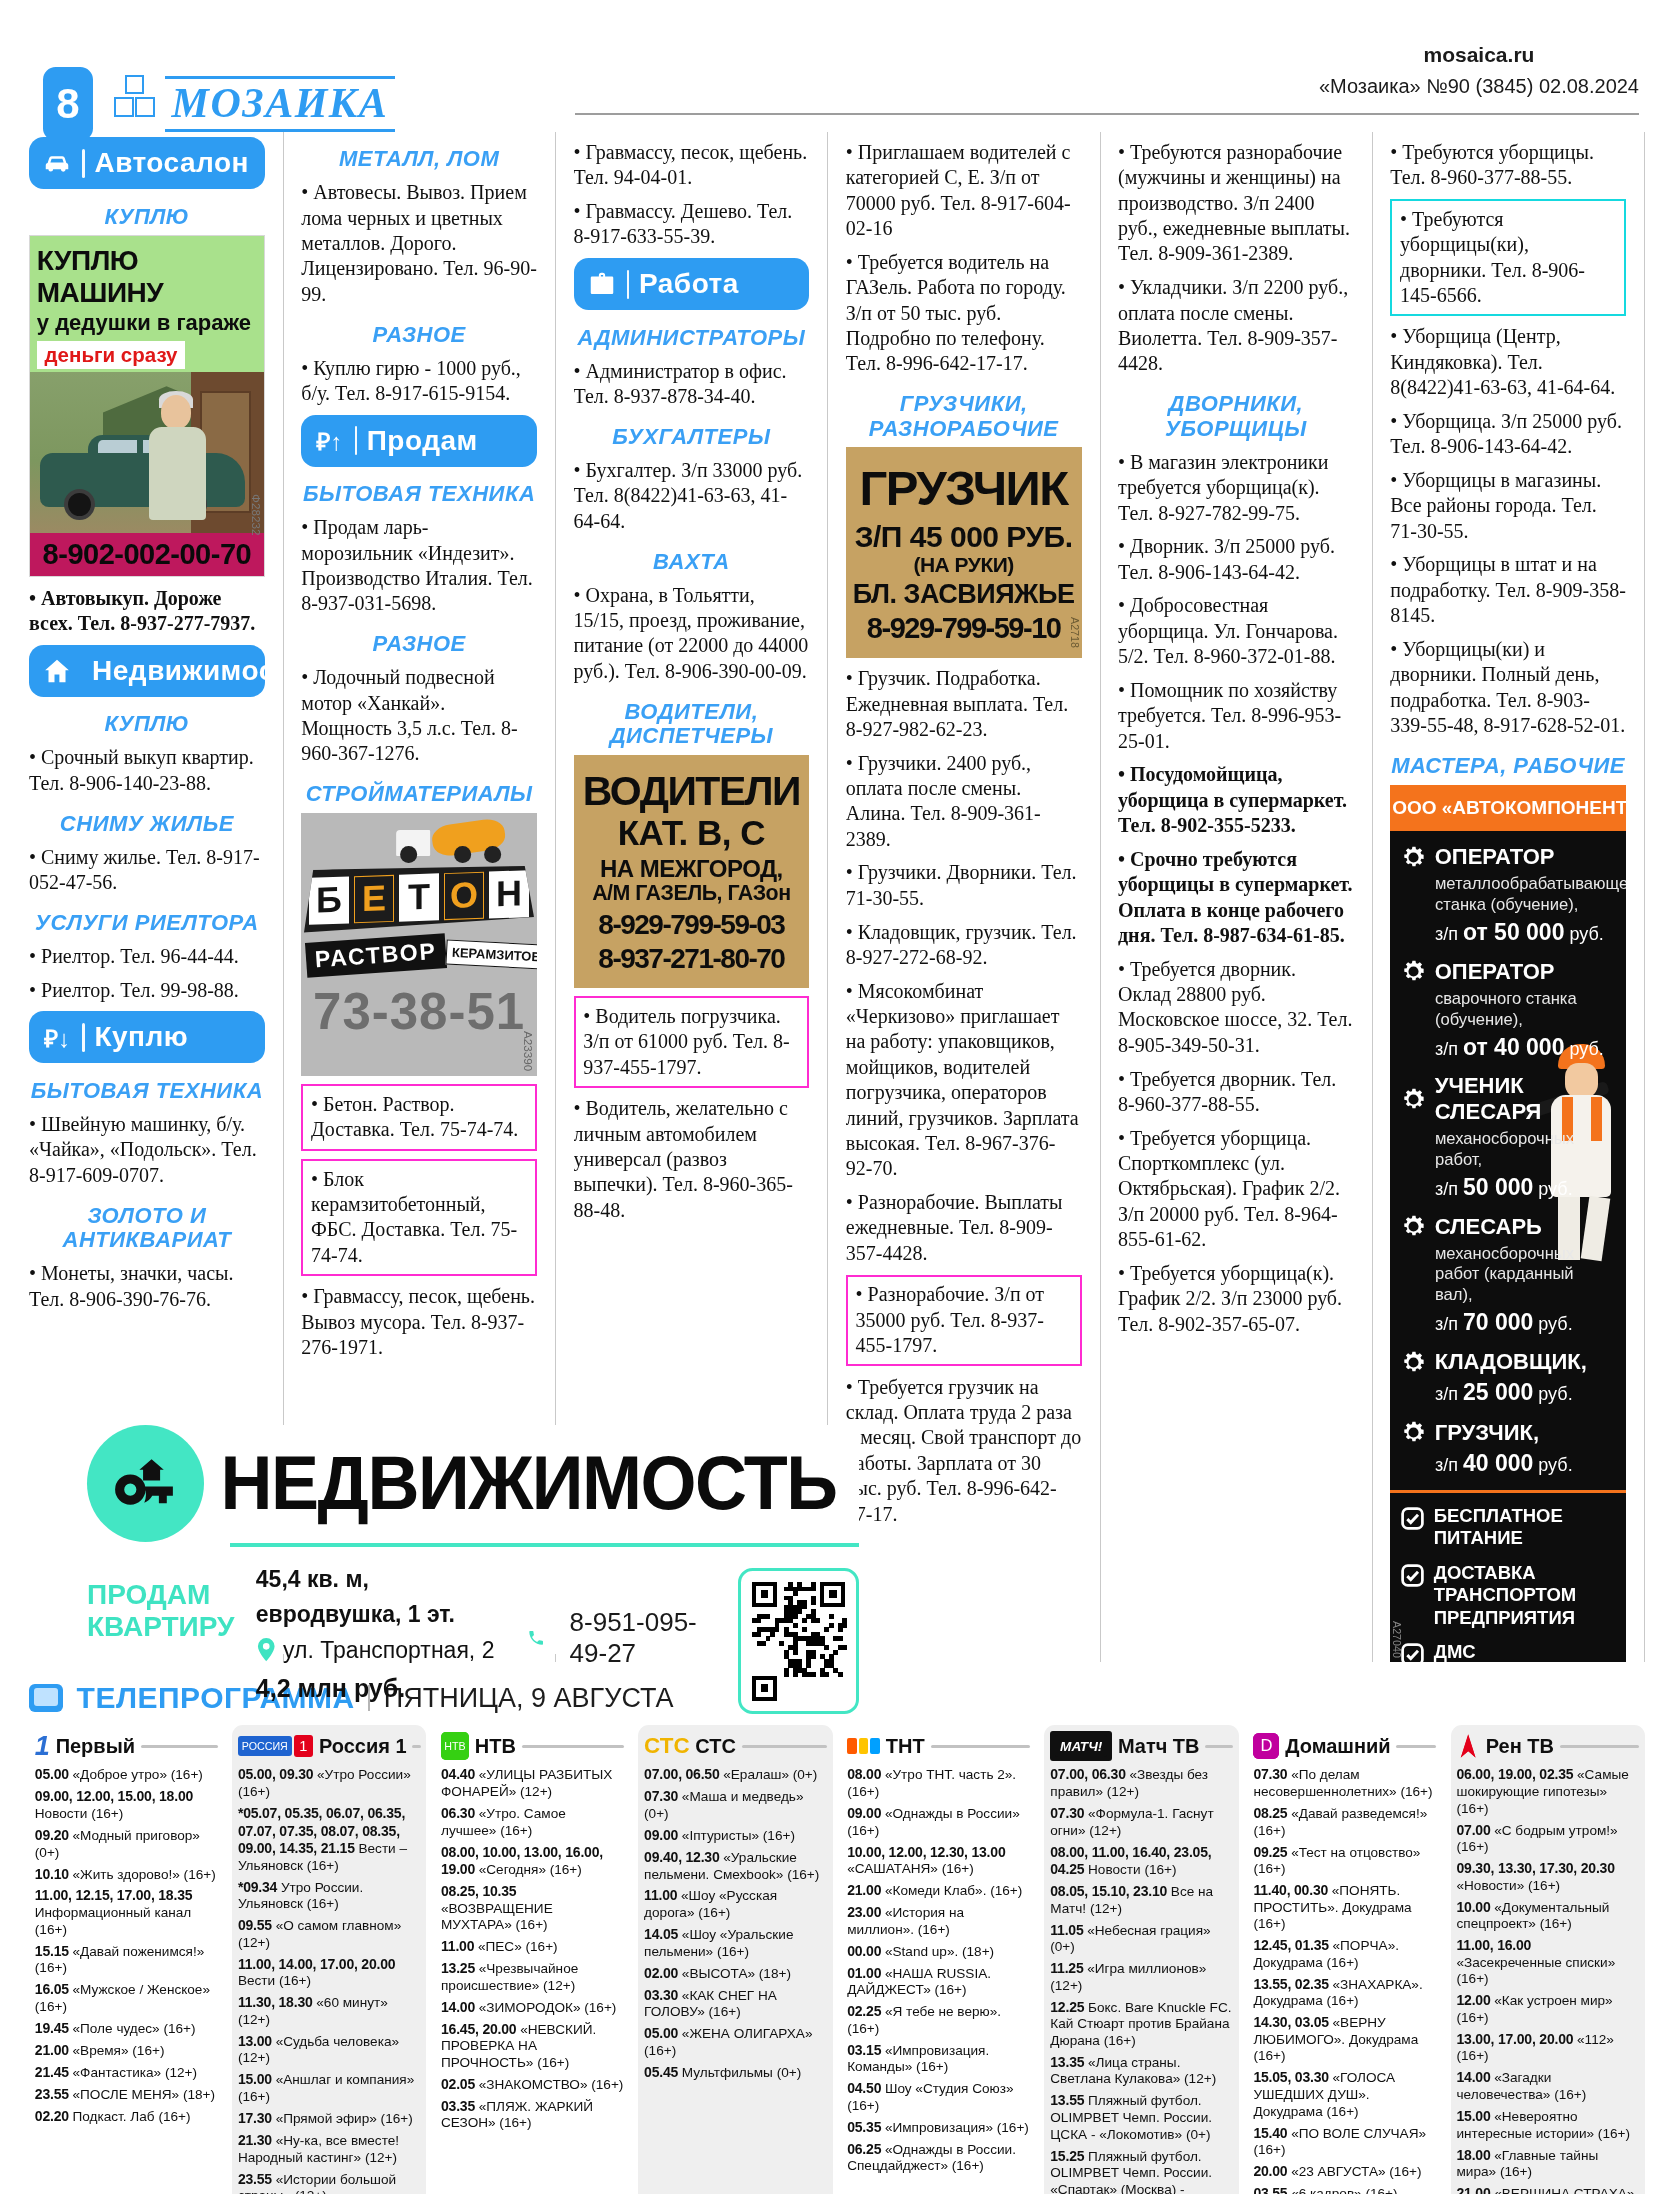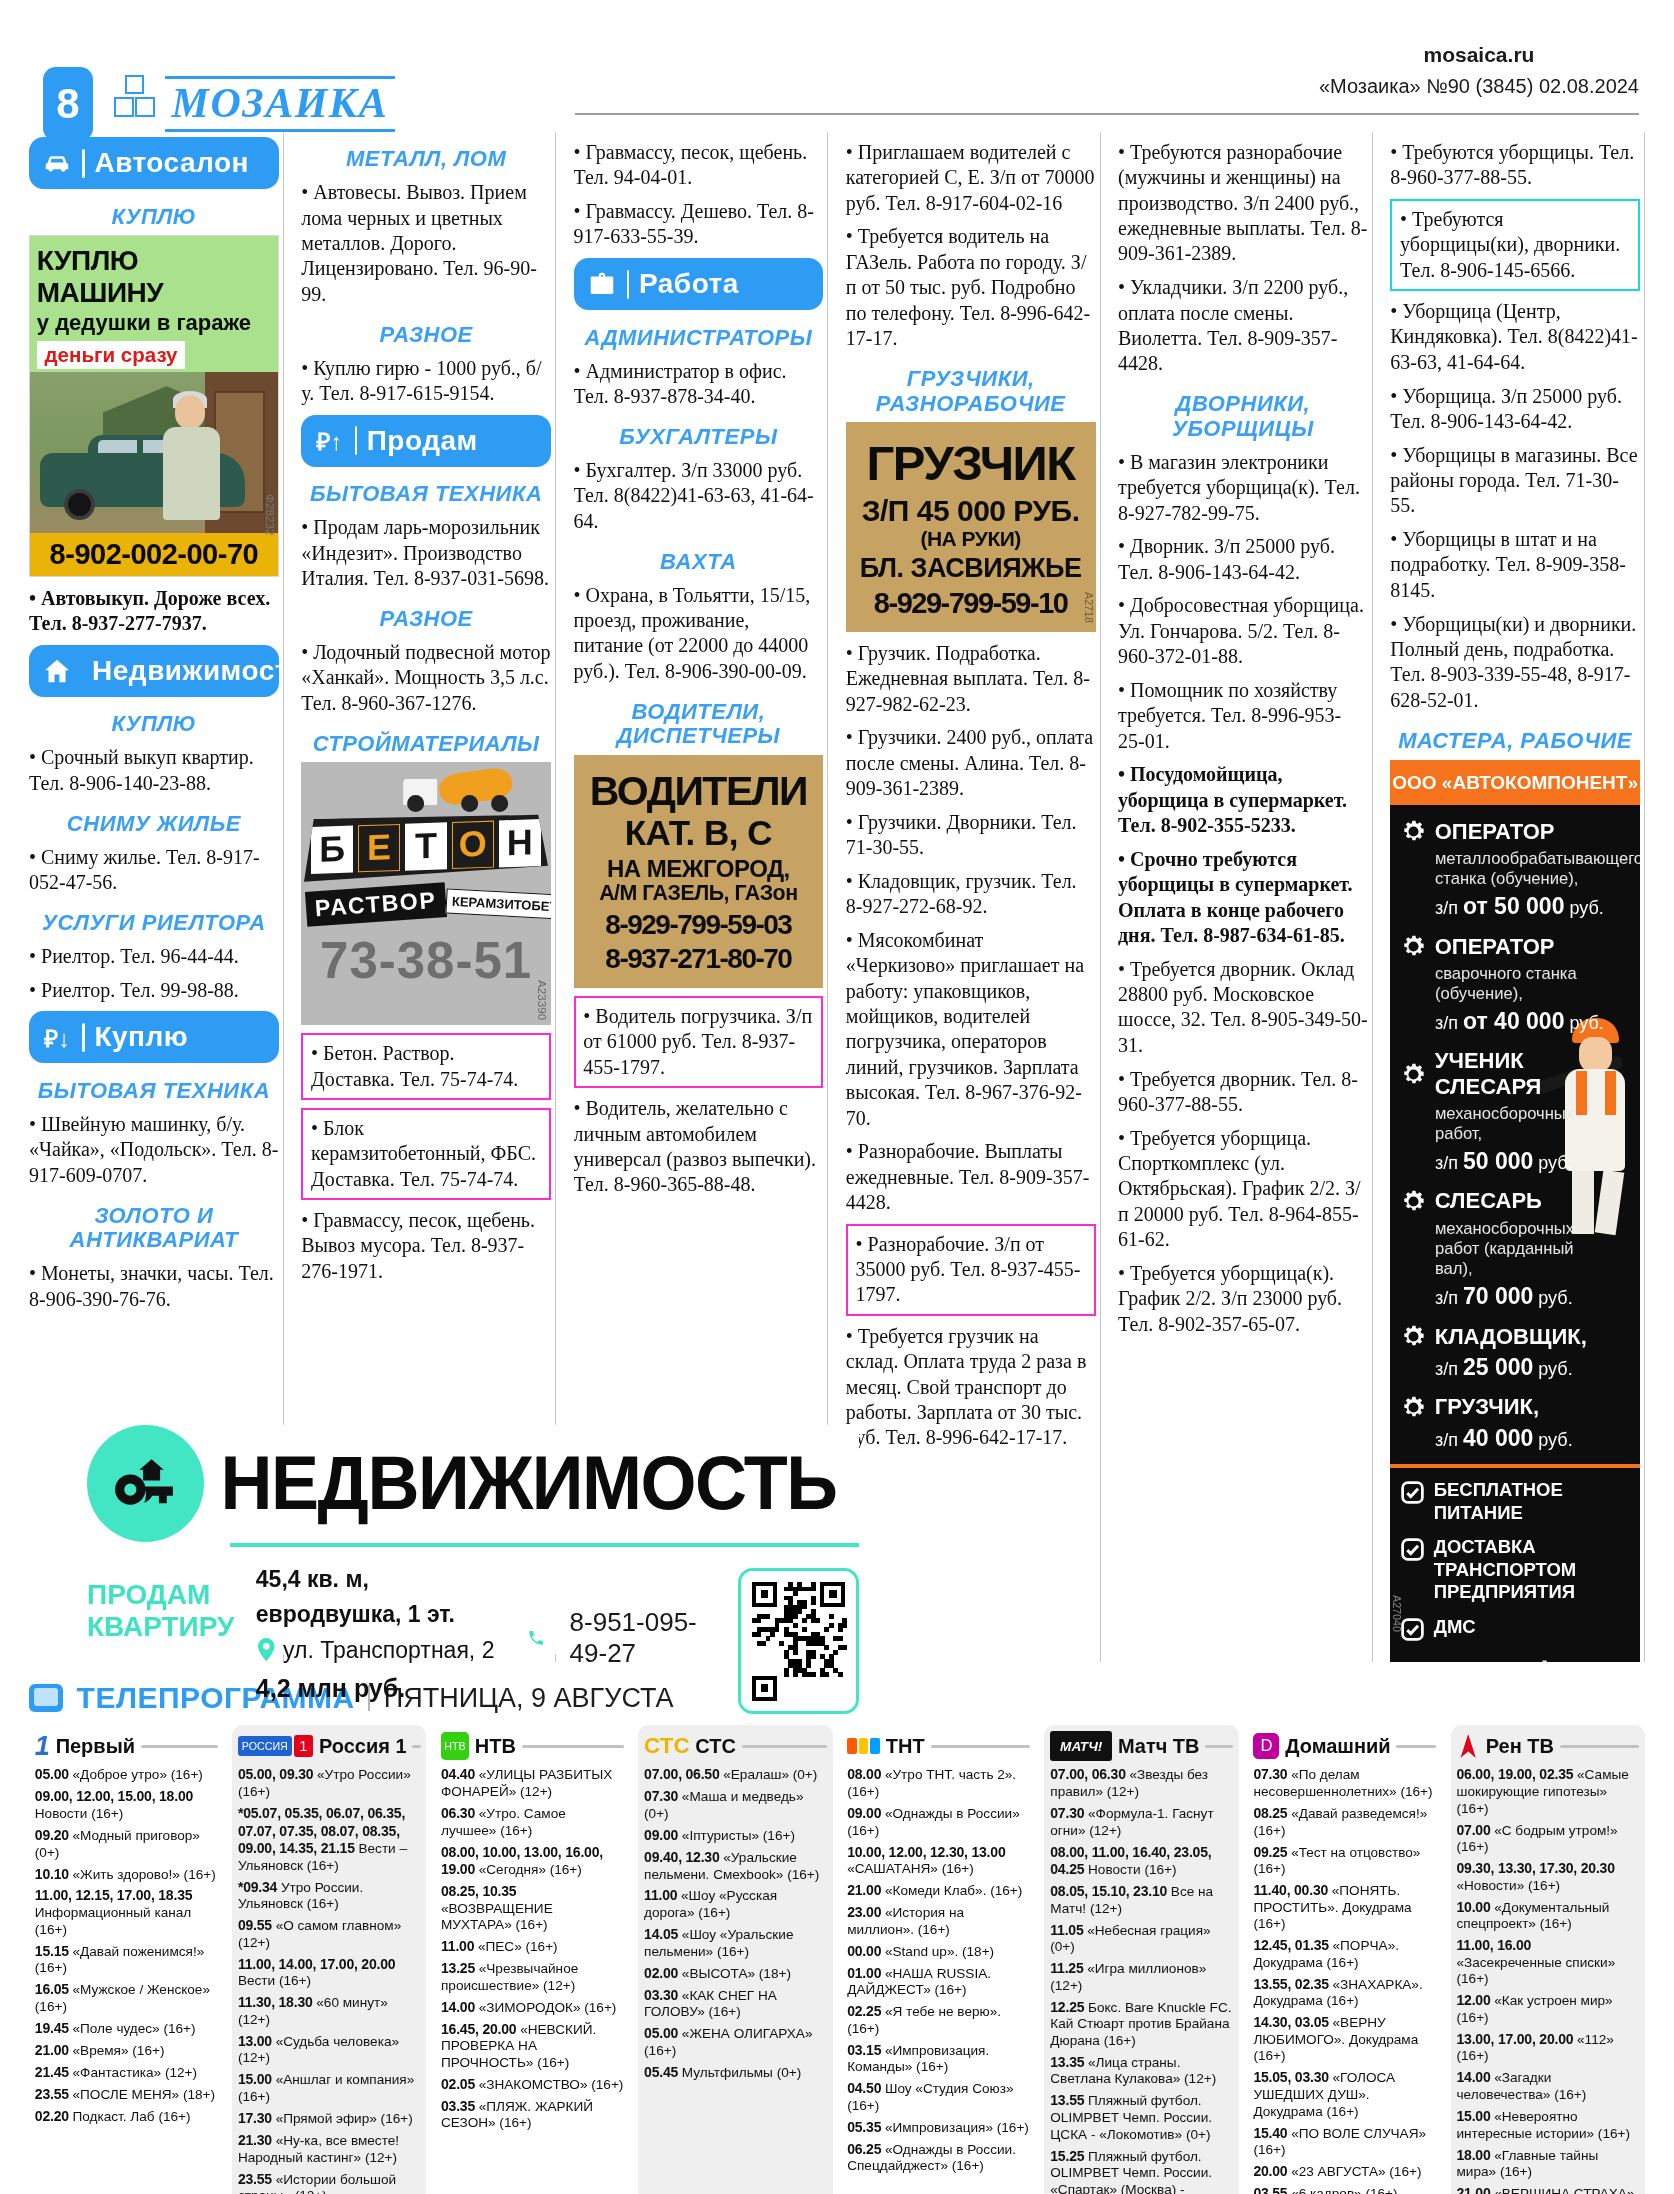--- a/index.html
+++ b/index.html
@@ -16,21 +16,21 @@
   .cube.c1{ left:11.7px; top:1.9px; } .cube.c2{ left:1px; top:24px; } .cube.c3{ left:22.4px; top:24px; }
   .logo-text { color:#2e9cf2; font-family:"Liberation Serif",serif; font-style:italic; font-weight:bold; font-size:42px; letter-spacing:1.5px; border-top:3.9px solid #2e9cf2; border-bottom:3.9px solid #2e9cf2; padding:0 6.8px 2.9px; }
   .hdr-right { position:absolute; right:35px; top:43px; text-align:center; }
   .site { font-weight:bold; font-size:21px; color:#1b1b1b; }
   .issue { font-size:20px; color:#1b1b1b; margin-top:7.8px; }
   .hdr-rule { position:absolute; left:575px; right:35px; top:113px; height:1.9px; background:#9d9d9d; }
 
   
   #classifieds { position:relative; margin:14.6px 29px 0; height:1530px; display:grid; grid-template-columns:repeat(6,1fr); column-gap:17.5px; }
   .col { overflow:hidden; }
-  .col:not(:last-child){ border-right:1px solid #c9c9c9; padding-right:4px; }
+  .col:not(:last-child){ border-right:1px solid #c9c9c9; padding-right:18px; }
   .pill { display:flex; align-items:center; gap:9.7px; background:#2e9cf2; border-radius:14.6px; height:52px; padding:0 12.7px; margin:5.8px 0 12.7px; }
   .pill .ic { min-width:31px; height:32px; display:flex; align-items:center; justify-content:center; color:#fff; font-size:24px; font-weight:bold; }
   .pill .ic svg { width:30px; height:30px; }
   .pill .sep { width:2.4px; height:29px; background:#fff; border-radius:1.5px; opacity:.95; }
   .pill .lbl { color:#fff; font-weight:bold; font-size:28px; letter-spacing:0.5px; white-space:nowrap; }
   .subhead { color:#3aa0f5; font-style:italic; font-weight:bold; font-size:22px; text-align:center; margin:15.6px 0 5.8px; line-height:1.12; letter-spacing:0.5px; }
   .ad { font-family:"Liberation Serif",serif; font-size:20px; line-height:1.27; color:#101010; margin:8.3px 0; }
   .ad.bold { font-weight:bold; }
   .ad.box-magenta { border:2.9px solid #ff2bd1; padding:5.8px 7.8px; }
   .ad.box-cyan { border:2.9px solid #15d9df; padding:5.8px 7.8px; }
@@ -48,21 +48,21 @@
   .ph-car { position:absolute; left:9.7px; bottom:26px; width:205px; height:54px; background:#2e5a4e; border-radius:12.7px 29px 8.8px 8.8px; }
   .ph-roof { position:absolute; left:58px; bottom:68px; width:107px; height:30px; background:#2e5a4e; border-radius:14.6px 19.5px 0 0; }
   .ph-win { position:absolute; left:68px; bottom:71px; width:39px; height:21.4px; background:#b9cdd4; border-radius:4.9px 0 0 0; }
   .ph-win2 { position:absolute; left:113px; bottom:71px; width:41px; height:21.4px; background:#b9cdd4; border-radius:0 7.8px 0 0; }
   .ph-w1,.ph-w2 { position:absolute; bottom:12.7px; width:31px; height:31px; background:#141414; border-radius:50%; border:4.9px solid #3c3c3c; }
   .ph-w1{ left:34px; } .ph-w2{ left:146px; }
   .ph-man { position:absolute; right:58px; top:23.4px; width:58px; height:127px; }
   .ph-head { position:absolute; left:13.6px; top:0; width:30px; height:34px; background:#e8c39c; border-radius:50% 50% 45% 45%; }
   .ph-hair { position:absolute; left:11.7px; top:-3.9px; width:34px; height:16.6px; background:#d9d9d9; border-radius:50% 50% 0 0; }
   .ph-shirt { position:absolute; left:1px; top:32px; width:57px; height:93px; background:#cfd6bf; border-radius:12.7px 12.7px 3.9px 3.9px; }
-  .car-phone { background:#eab308; text-align:center; font-weight:800; font-size:29px; letter-spacing:-0.5px; color:#0a0a0a; padding:4.9px 0 5.8px; }
+  .car-phone { background:#be185d; text-align:center; font-weight:800; font-size:29px; letter-spacing:-0.5px; color:#0a0a0a; padding:4.9px 0 5.8px; }
   .v-code { position:absolute; right:1px; bottom:41px; writing-mode:vertical-rl; font-size:11.7px; color:#777; }
 
   
   .sp-beton { position:relative; margin:4.9px 0 2.9px; background:#b9b9b9; height:263px; overflow:hidden; }
   .bt-truck { position:absolute; left:50%; top:4.9px; transform:translateX(-18%); width:127px; height:45px; }
   .bt-cab { position:absolute; left:0; bottom:6.8px; width:34px; height:26px; background:#f3f3f3; border-radius:3.9px 1px 1px 1px; }
   .bt-drum { position:absolute; left:36px; bottom:9.7px; width:73px; height:31px; background:#f0a01e; border-radius:19.5px/13.6px; transform:rotate(-8deg); }
   .bt-wb1,.bt-wb2,.bt-wb3 { position:absolute; bottom:0; width:16.6px; height:16.6px; background:#222; border-radius:50%; }
   .bt-wb1{left:3.9px;} .bt-wb2{left:58px;} .bt-wb3{left:88px;}
   .bt-band { position:relative; margin:53px 2.9px 0; background:#1c1c1c; padding:7.8px 4.9px; transform:skewY(-2deg); display:flex; gap:4.9px; justify-content:center; clip-path:polygon(4% 0,96% 6%,100% 88%,0 100%); }

